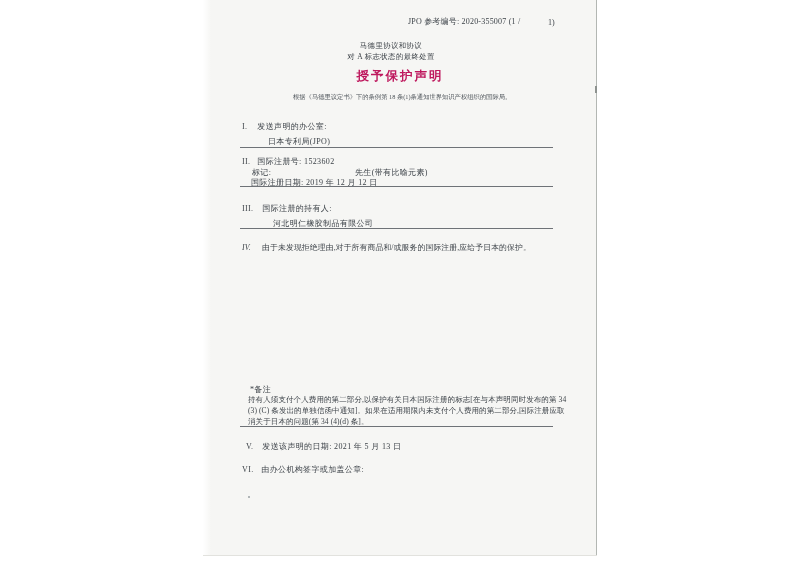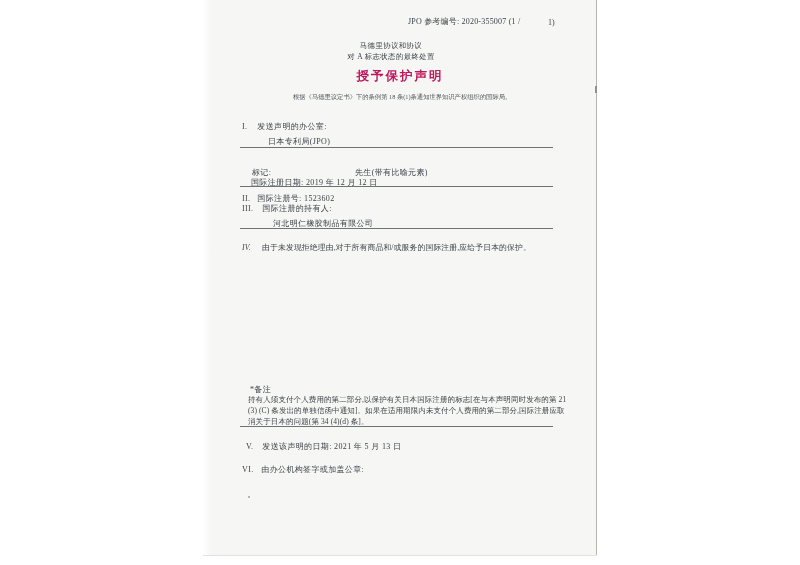--- a/index.html
+++ b/index.html
@@ -82,21 +82,21 @@
 
   <div class="t f6" style="left:90px;top:93px;">根据《马德里议定书》下的条例第 18 条(1)条通知世界知识产权组织的国际局。</div>
 
   <div class="t f8" style="left:39px;top:121px;">
     <span class="num" style="width:13px;">I.</span>
     <span>发送声明的办公室:</span>
   </div>
   <div class="t f8" style="left:65px;top:136px;">日本专利局(JPO)</div>
   <div class="hr" style="top:147px;"></div>
 
-  <div class="t f8" style="left:39px;top:156px;margin-top:37px;">
+  <div class="t f8" style="left:39px;top:156px;">
     <span class="num" style="width:13px;">II.</span>
     <span>国际注册号: 1523602</span>
   </div>
   <div class="t f8" style="left:49px;top:167px;">标记:</div>
   <div class="t f8" style="left:152px;top:167px;">先生(带有比喻元素)</div>
   <div class="t f8" style="left:48px;top:177px;">国际注册日期: 2019 年 12 月 12 日</div>
   <div class="hr" style="top:186px;"></div>
 
   <div class="t f8" style="left:39px;top:203px;">
     <span class="num" style="width:18px;">III.</span>
@@ -104,21 +104,21 @@
   </div>
   <div class="t f8" style="left:70px;top:218px;">河北明仁橡胶制品有限公司</div>
   <div class="hr" style="top:228px;"></div>
 
   <div class="t f78" style="left:39px;top:242px;">
     <span class="num" style="width:18px;font-style:italic;">IV.</span>
     <span>由于未发现拒绝理由,对于所有商品和/或服务的国际注册,应给予日本的保护。</span>
   </div>
 
   <div class="t f8" style="left:39px;top:384px;margin-left:8px;">*备注</div>
-  <div class="t f75" style="left:45px;top:395px;">持有人须支付个人费用的第二部分,以保护有关日本国际注册的标志[在与本声明同时发布的第 21</div>
+  <div class="t f75" style="left:45px;top:395px;">持有人须支付个人费用的第二部分,以保护有关日本国际注册的标志[在与本声明同时发布的第 34</div>
   <div class="t f75" style="left:45px;top:406px;">(3) (C) 条发出的单独信函中通知]。如果在适用期限内未支付个人费用的第二部分,国际注册应取</div>
   <div class="t f75" style="left:45px;top:417px;">消关于日本的问题(第 34 (4)(d) 条]。</div>
   <div class="hr" style="top:426px;"></div>
 
   <div class="t f8" style="left:43px;top:441px;">
     <span class="num" style="width:14px;">V.</span>
     <span>发送该声明的日期: 2021 年 5 月 13 日</span>
   </div>
 
   <div class="t f8" style="left:39px;top:464px;">

